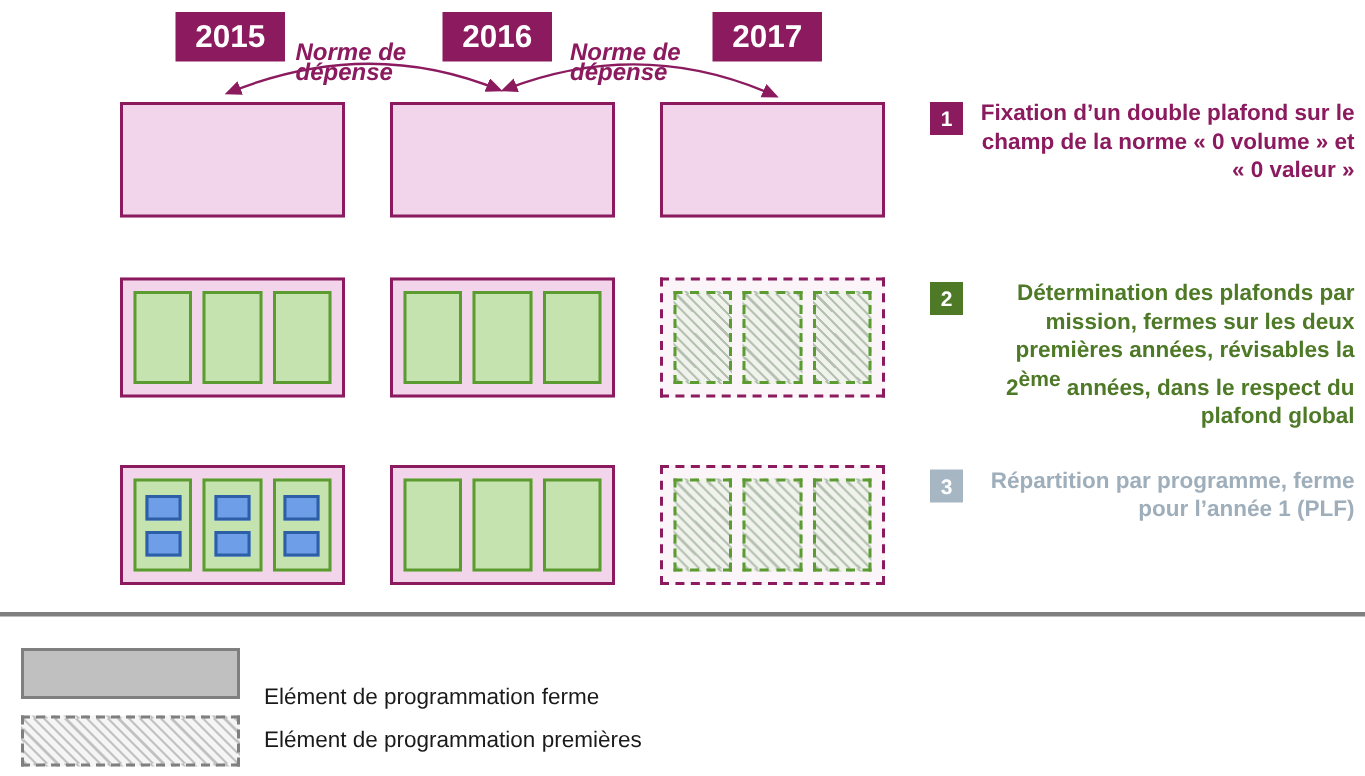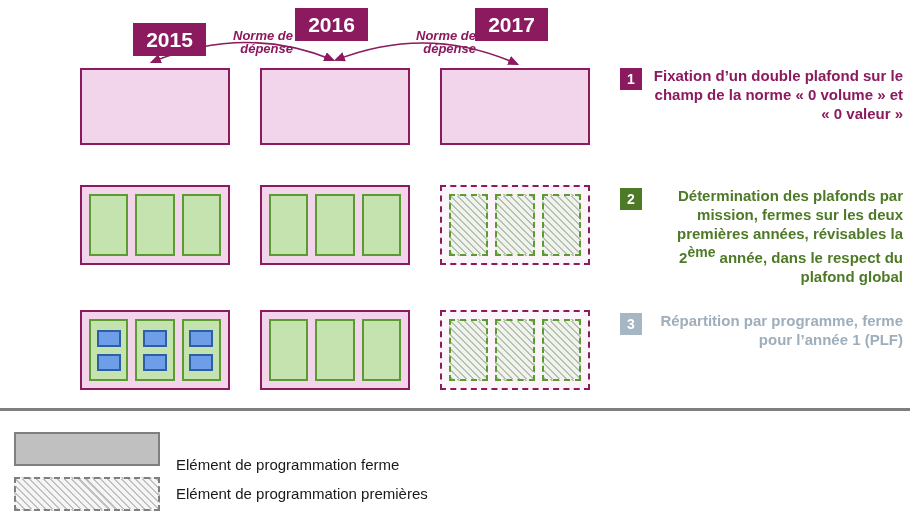--- a/index.html
+++ b/index.html
@@ -6,26 +6,26 @@
   .canvas {
     position:relative; width:910px; height:517px; background:#fff;
     font-family:"Liberation Sans", sans-serif; overflow:hidden;
   }
   
   .year {
     position:absolute; top:8px; width:73px; height:33px;
     background:#8B1A5E; color:#fff; font-weight:bold; font-size:21px;
     display:flex; align-items:center; justify-content:center;
   }
-  .year.y0 { left:133px;margin-top:15px; } .year.y1 { left:295px; } .year.y2 { left:475px; }
+  .year.y0 { left:117px; } .year.y1 { left:295px; } .year.y2 { left:475px; }
 
   
   .arrow-label {
-    position:absolute; width:96px; text-align:right;
-    color:#8B1A5E; font-size:13px; font-style:italic; font-weight:bold; line-height:13px;
+    position:absolute; width:96px; text-align:left;
+    color:#8B1A5E; font-size:16px; font-style:italic; font-weight:bold; line-height:13px;
   }
   .arrow-label.a0 { left:197px; top:29px; }
   .arrow-label.a1 { left:380px; top:29px; }
 
   svg.arrows { position:absolute; left:0; top:0; pointer-events:none; }
 
   
   .pinkbox {
     position:absolute; width:150px; height:77px; box-sizing:border-box;
     background:#F2D5EA; border:2.5px solid #8B1A5E;
@@ -164,21 +164,21 @@
   <div class="pinkbox r3 c2 mission dashed">
     <div class="inner hatch"></div>
     <div class="inner hatch"></div>
     <div class="inner hatch"></div>
   </div>
 
   <div class="badge b1">1</div>
   <div class="note n1">Fixation d’un double plafond sur le champ de la norme « 0 volume » et « 0 valeur »</div>
 
   <div class="badge b2">2</div>
-  <div class="note n2"><span>Détermination des plafonds par mission, fermes sur les deux premières années, révisables la 2</span><sup>ème</sup><span> année, dans le respect du plafond global</span></div>
+  <div class="note n2"><span>Détermination des plafonds par mission, fermes sur les deux premières années, révisables la 2</span><sup>ème</sup><span> années, dans le respect du plafond global</span></div>
 
   <div class="badge b3">3</div>
   <div class="note n3">Répartition par programme, ferme pour l’année 1 (PLF)</div>
 
   <div class="divider"></div>
 
   <div class="legend-swatch ferme"></div>
   <div class="legend-label l0">Elément de programmation ferme</div>
 
   <div class="legend-swatch hatch"></div>

